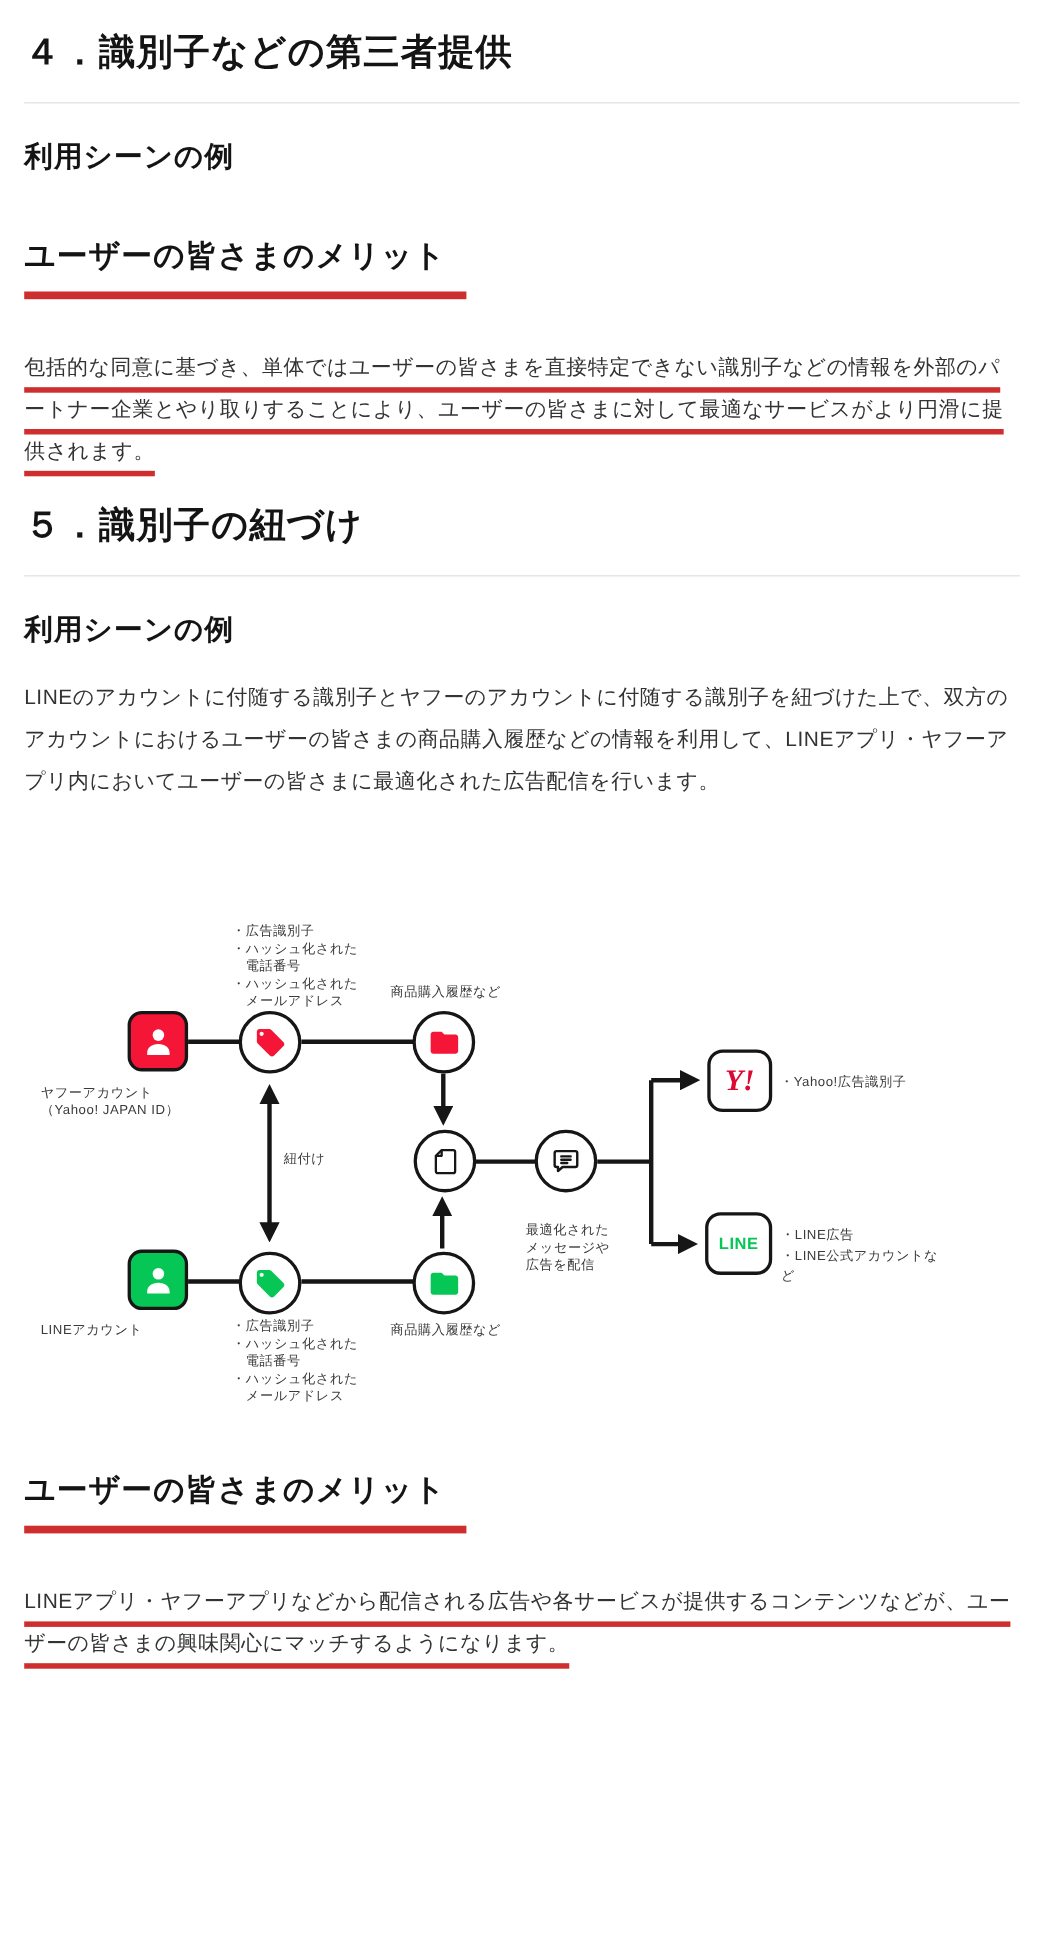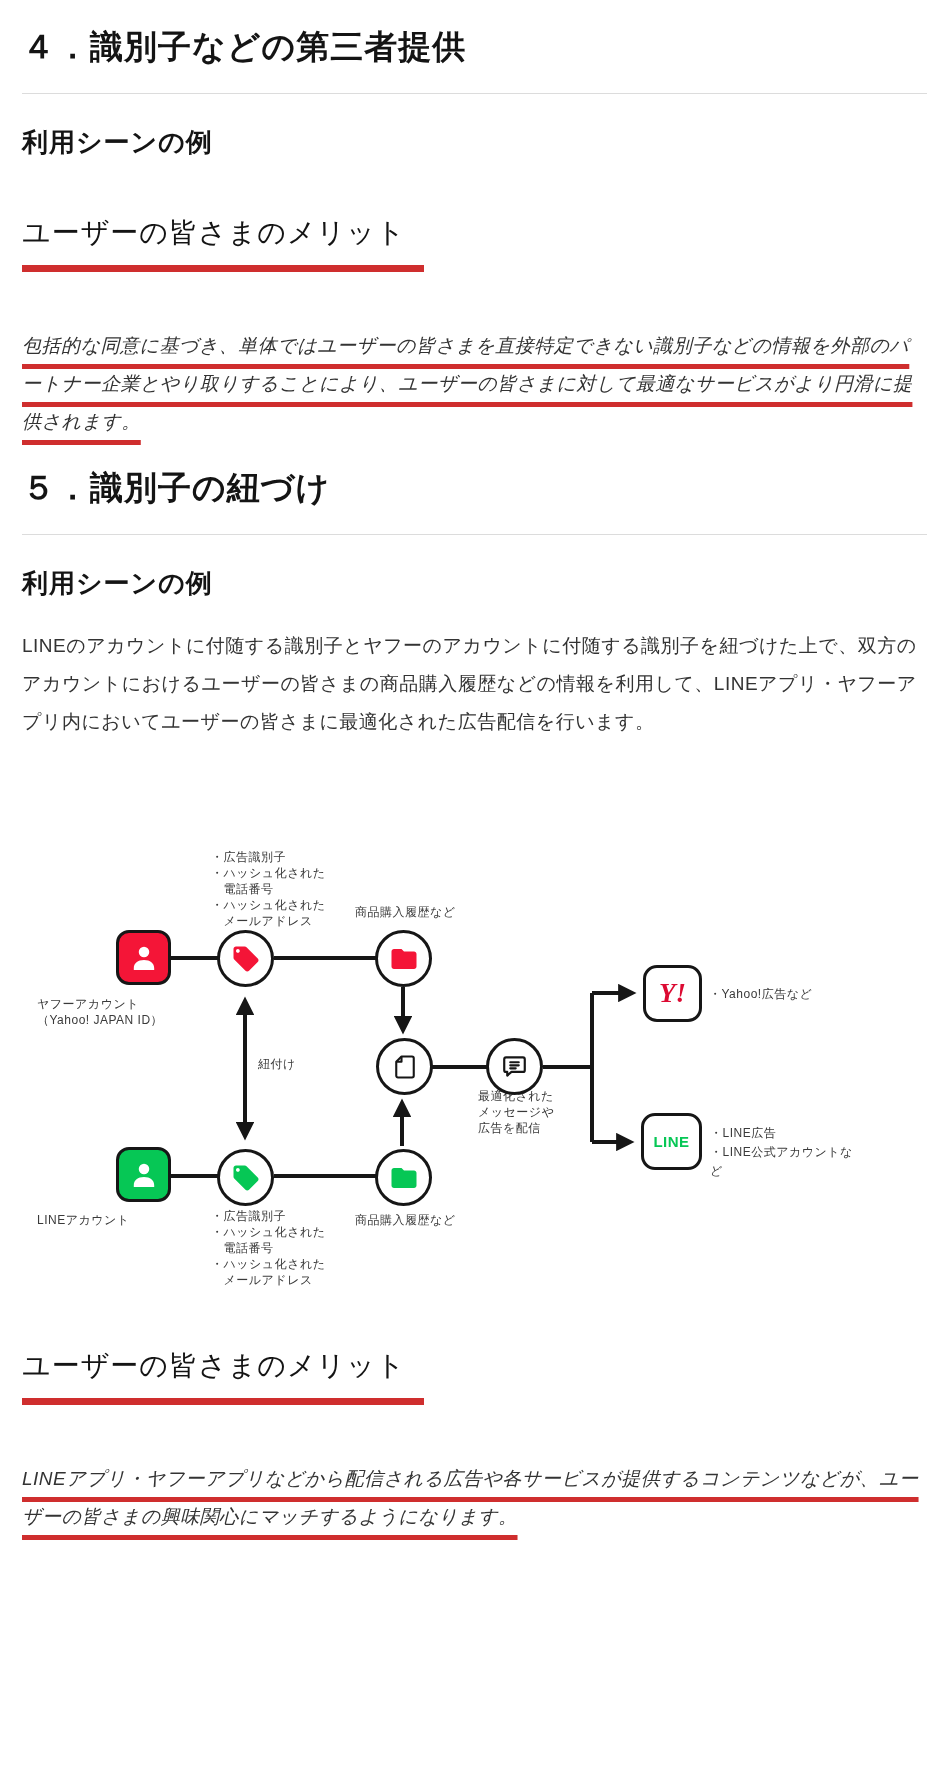--- a/index.html
+++ b/index.html
@@ -35,37 +35,36 @@
     font-size:26px;font-weight:800;letter-spacing:1px;
     color:var(--heading-color);
   }
   p.body{
     margin-top:26px;
     font-size:19px;line-height:38px;letter-spacing:0.5px;
     color:var(--text-color);
   }
   h3.merit{
     margin-top:54px;
-    font-size:28px;font-weight:400;letter-spacing:1px;
+    font-size:28px;font-weight:700;letter-spacing:1px;
     color:var(--heading-color);
   }
   h3.merit .bar{
     display:inline-block;
     padding-bottom:13px;padding-right:18px;
     border-bottom:7px solid var(--accent-red);
   }
   p.body.redlined{
-    margin-top:55px;
+    margin-top:44px;
     text-decoration:underline;
     text-decoration-color:var(--accent-red);
     text-decoration-thickness:5px;
     text-underline-offset:12px;
     -webkit-text-decoration:underline var(--accent-red);
     text-decoration-skip-ink:none;
-    font-style:italic;
   }
   .sec5{margin-top:62px;}
   .merit-bottom{margin-top:96px;}
   p.last{margin-top:34px;}
 
   
   .diagram{
     position:relative;
     margin:100px -33px 14px;
     width:865px;height:452px;
@@ -139,24 +138,24 @@
 
     <div class="dlabel" style="left:222px;top:8px;">・広告識別子
 ・ハッシュ化された
 　電話番号
 ・ハッシュ化された
 　メールアドレス</div>
     <div class="dlabel" style="left:366px;top:63px;">商品購入履歴など</div>
     <div class="dlabel center" style="left:48px;top:155px;width:212px;">ヤフーアカウント
 （Yahoo! JAPAN ID）</div>
     <div class="dlabel" style="left:269px;top:215px;">紐付け</div>
-    <div class="dlabel" style="left:489px;top:247px;">最適化された
+    <div class="dlabel" style="left:489px;top:280px;">最適化された
 メッセージや
 広告を配信</div>
-    <div class="dlabel" style="left:720px;top:145px;">・Yahoo!広告など</div>
+    <div class="dlabel" style="left:720px;top:145px;">・Yahoo!広告識別子</div>
     <div class="dlabel wide" style="left:721px;top:283px;">・LINE広告
 ・LINE公式アカウントなど</div>
     <div class="dlabel center" style="left:48px;top:371px;width:212px;">LINEアカウント</div>
     <div class="dlabel" style="left:222px;top:367px;">・広告識別子
 ・ハッシュ化された
 　電話番号
 ・ハッシュ化された
 　メールアドレス</div>
     <div class="dlabel" style="left:366px;top:371px;">商品購入履歴など</div>
 

